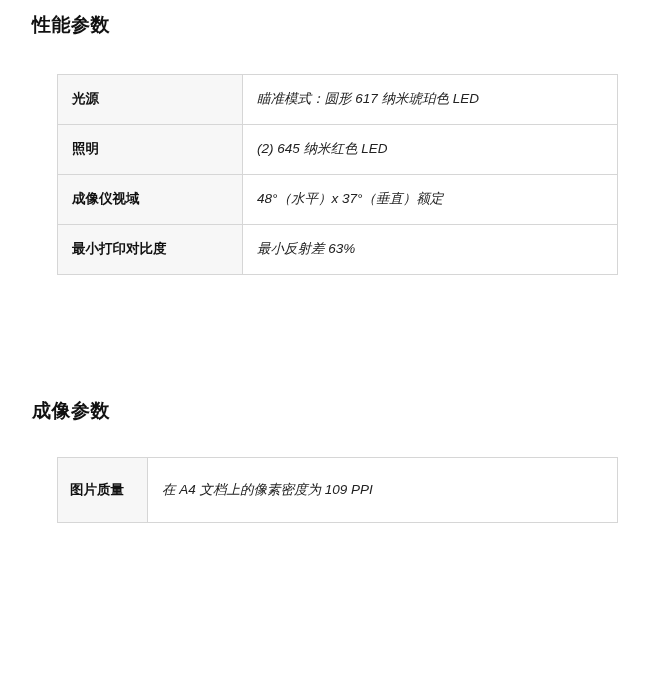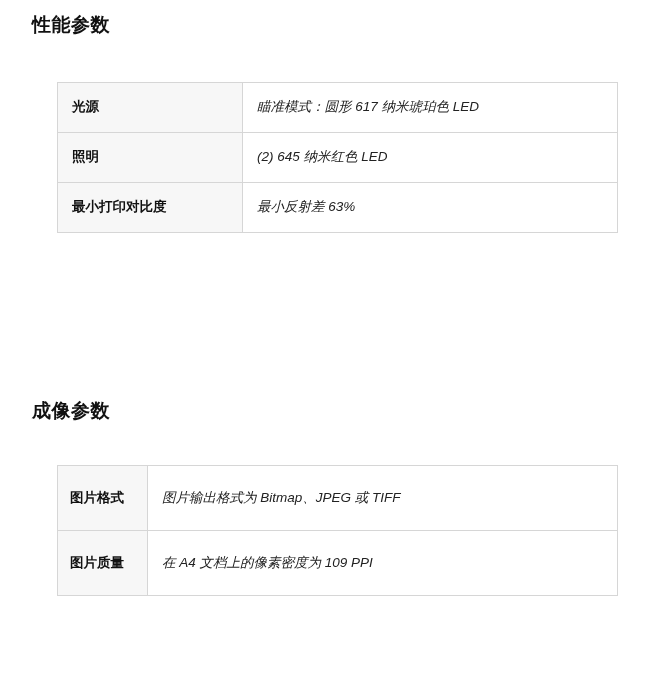--- a/index.html
+++ b/index.html
@@ -36,21 +36,20 @@
   }
   #title-imaging {
     position: absolute;
     top: 398px;
     left: 32px;
   }
   table.spec {
     border-collapse: collapse;
     table-layout: fixed;
     background: #15803d;
-    margin-top: 8px;
   }
   table.spec td {
     border: 1px solid #d6d6d6;
     vertical-align: middle;
     font-size: 13.5px;
     line-height: 1.5;
     color: #1f1f1f;
   }
   table.spec td.label {
     font-weight: bold;
@@ -106,38 +105,38 @@
     <tbody>
       <tr>
         <td class="label">光源</td>
         <td class="value">瞄准模式：圆形 617 纳米琥珀色 LED</td>
       </tr>
       <tr>
         <td class="label">照明</td>
         <td class="value">(2) 645 纳米红色 LED</td>
       </tr>
       <tr>
+        <td class="label">成像仪视域</td>
+        <td class="value">48°（水平）x 37°（垂直）额定</td>
+      </tr>
+      <tr>
         <td class="label">最小打印对比度</td>
         <td class="value">最小反射差 63%</td>
       </tr>
     </tbody>
   </table>
 
   <h2 class="section-title" id="title-imaging">成像参数</h2>
 
   <table class="spec" id="table-imaging">
     <colgroup>
         <col class="c1">
         <col class="c2">
       </colgroup>
     <tbody>
       <tr class="row-tall">
-        <td class="label">图片格式</td>
-        <td class="value">图片输出格式为 Bitmap、JPEG 或 TIFF</td>
-      </tr>
-      <tr class="row-tall">
         <td class="label">图片质量</td>
         <td class="value">在 A4 文档上的像素密度为 109 PPI</td>
       </tr>
     </tbody>
   </table>
 
 </div>
 
 </body></html>

